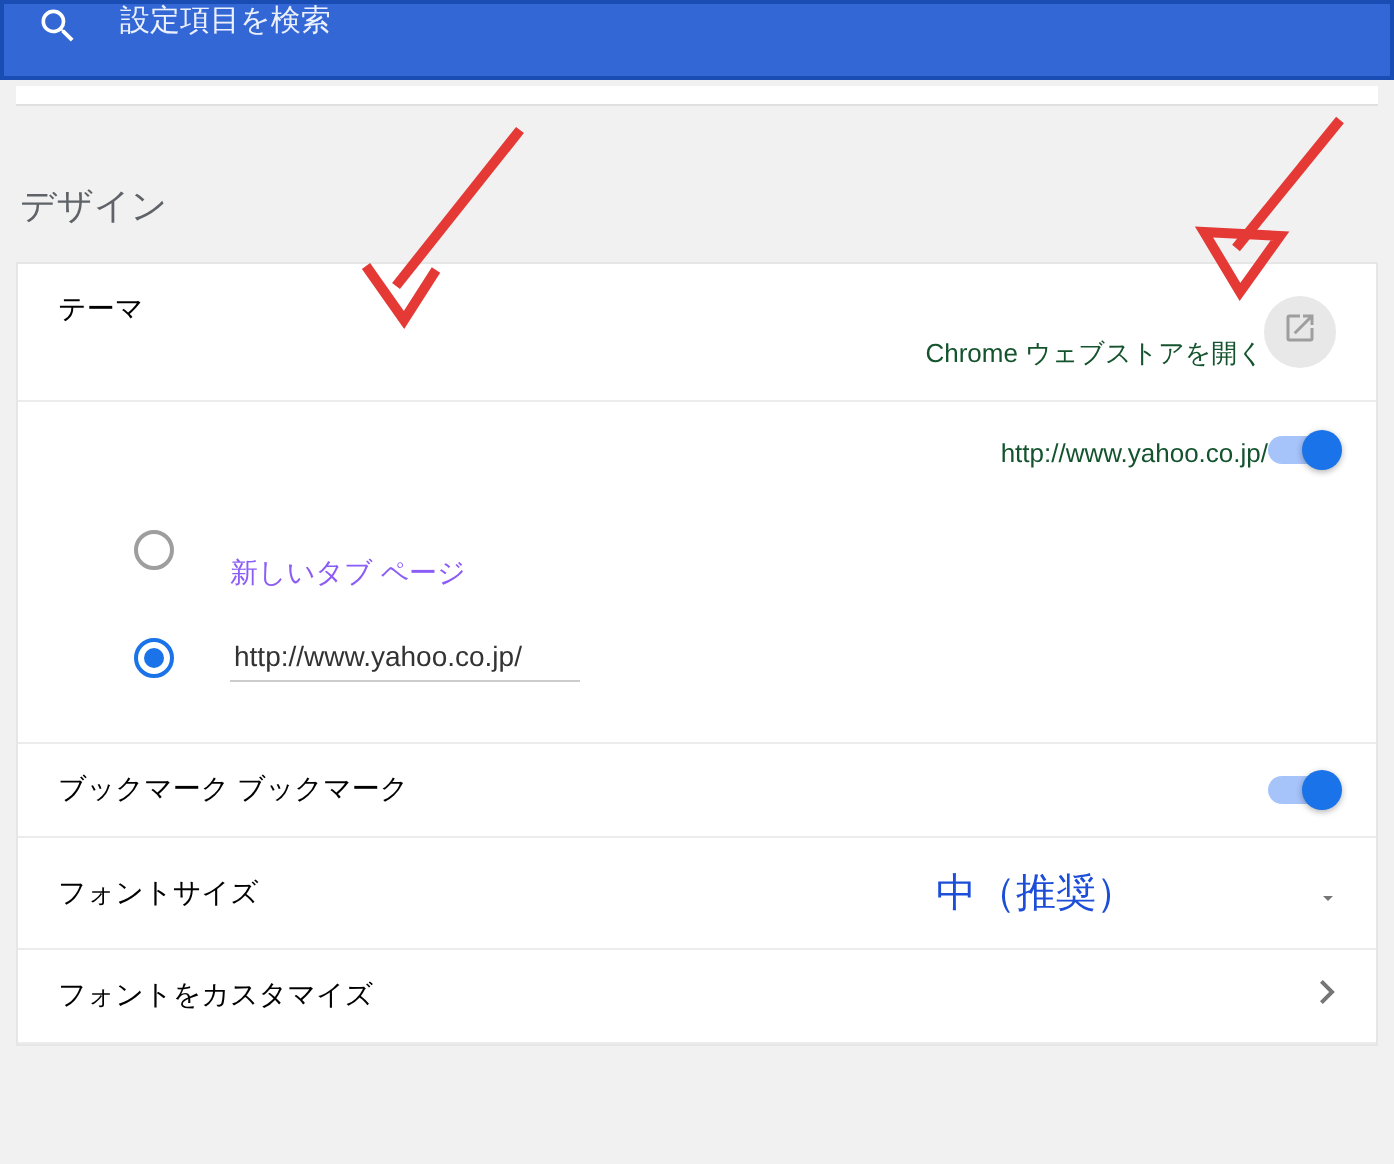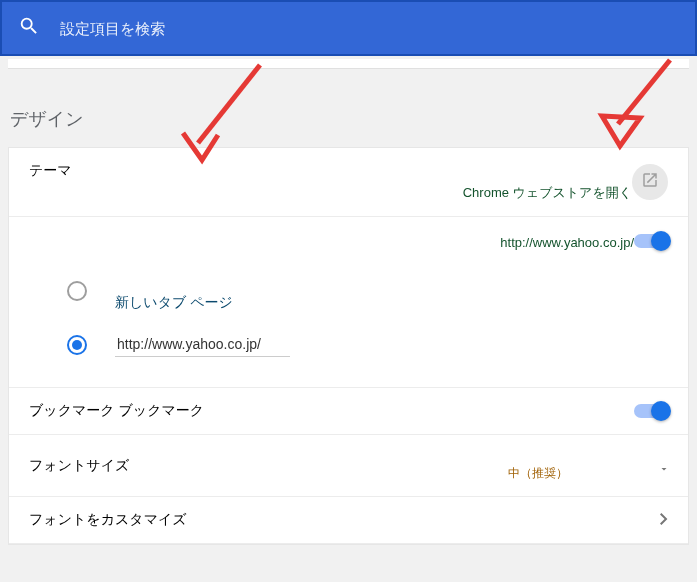--- a/index.html
+++ b/index.html
@@ -7,23 +7,23 @@
       font-family: "Hiragino Sans", "Meiryo", Arial, sans-serif;
       background: #f1f1f1;
       width: 697px;
       height: 582px;
       overflow: hidden;
       position: relative;
     }
     .search-bar {
       background: #3367d6;
       border: 2px solid #1a4db3;
-      height: 56px;
+      height: 40px;
       display: flex;
-      align-items: center;
+      align-items: flex-start;
       padding: 0 16px;
       color: #fff;
     }
     .search-bar svg { fill: #fff; width: 22px; height: 22px; margin-right: 20px; }
     .search-bar input {
       background: transparent;
       border: none;
       outline: none;
       color: #fff;
       font-size: 15px;
@@ -91,30 +91,30 @@
       display: flex; align-items: center; justify-content: center;
       margin-right: 28px;
       flex-shrink: 0;
     }
     .radio-outer.checked { border-color: #1a73e8; }
     .radio-inner {
       width: 10px; height: 10px;
       border-radius: 50%;
       background: #1a73e8;
     }
-    .radio-label { font-size: 14px; color: #0c4a6e; margin-top: 24px; }
+    .radio-label { font-size: 14px; color: #8b5cf6; margin-top: 24px; }
     .radio-input {
       font-size: 14px; color: #333;
       border: none;
       border-bottom: 1px solid #ccc;
       outline: none;
       padding: 4px 2px;
       width: 175px;
     }
-    .select-value { font-size: 12px; color: #a16207; margin-top: 16px; }
+    .select-value { font-size: 20px; color: #1d4ed8; }
     .right-controls { display: flex; align-items: center; gap: 90px; }
     .caret-icon { width: 10px; height: 10px; }
     .caret-icon svg { fill: #767676; width: 12px; height: 12px; }
     .chev-right svg { fill: #767676; width: 8px; height: 12px; }
     
     .arrow-svg {
       position: absolute;
       pointer-events: none;
     }
   </style>

